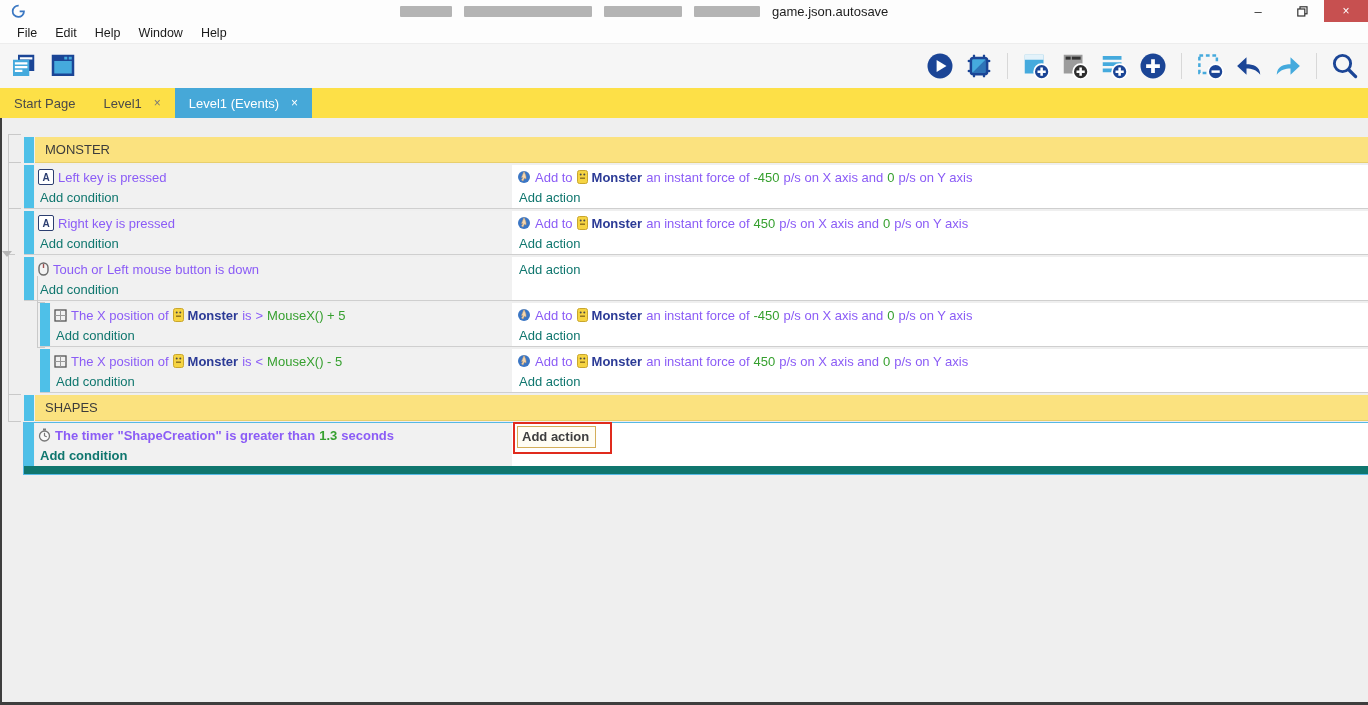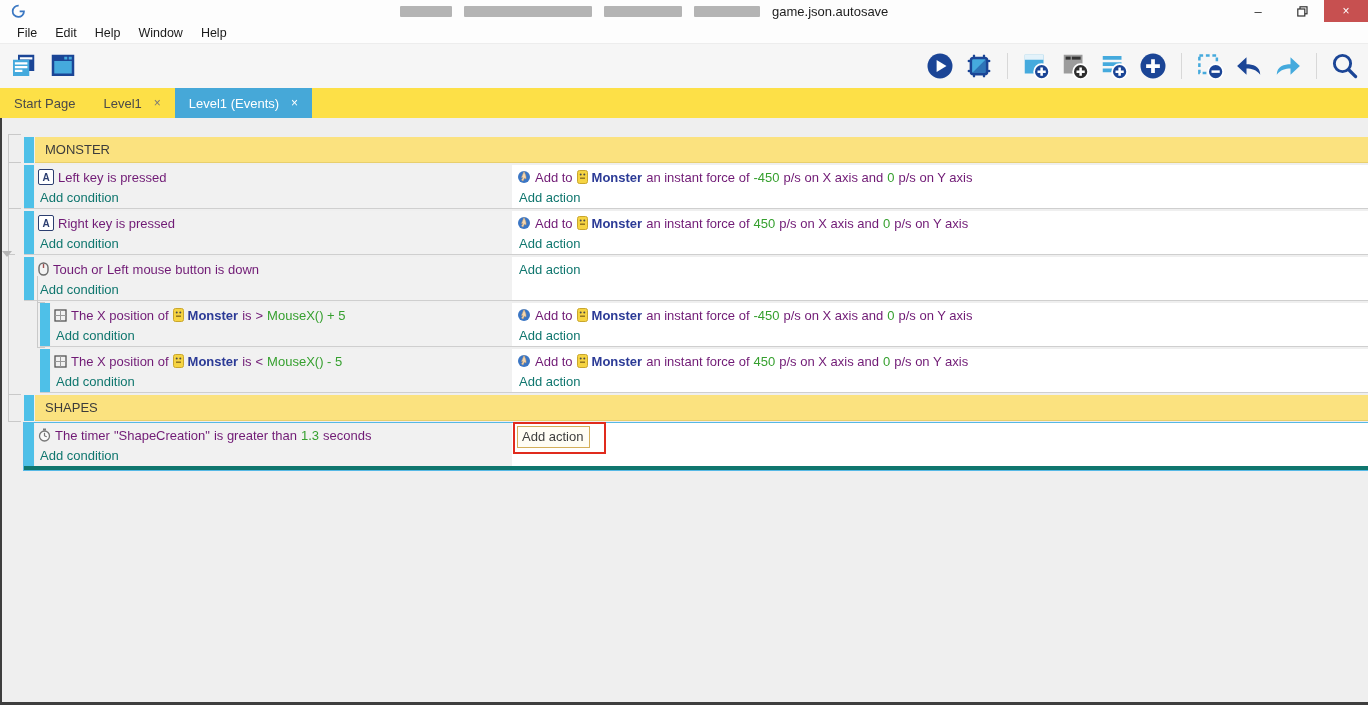--- a/index.html
+++ b/index.html
@@ -37,26 +37,26 @@
   .erow .bar{width:10px;background:#4ec0e8;margin-right:1px;flex:none;}
   .shead{height:26px;}
   .shead .ylabel{flex:1;background:#fbe27f;display:flex;align-items:center;padding-left:10px;font-size:13px;color:#3c3c3c;border-bottom:1px solid #e8cf6d;}
   .event{min-height:43px;border-bottom:1px solid #cfcfcf;}
   .event.sub{margin-left:16px;justify-content:space-between;}
   .cond{width:477px;background:#f1f1f1;flex:none;box-sizing:border-box;padding:2px 0 1px 3px;}
   .event.sub .cond{width:461px;}
   .act{flex:1;background:#ffffff;box-sizing:border-box;padding:2px 0 0 5px;position:relative;}
   .evline{min-height:20px;display:flex;align-items:center;gap:4px;font-size:13px;color:#333;}
   .ph{min-height:20px;display:flex;align-items:center;font-size:13px;color:#0f766e;padding-left:2px;}
-  .seg.plain{color:#701a75;}
+  .seg.plain{color:#8b5cf6;}
   .seg.green{color:#36a02f;}
   .seg.obj{color:#2b3a96;font-weight:bold;}
   .ic{flex:none;display:inline-flex;align-items:center;justify-content:center;}
   .kbd{width:14px;height:14px;border:1.5px solid #2c3e70;border-radius:2px;font-size:10px;font-weight:bold;color:#2c3e70;background:#fff;}
-  .event.selected{box-shadow:0 0 0 1px #56b9e5;border-bottom:4px solid #0f766e;}
+  .event.selected{box-shadow:0 0 0 1px #56b9e5;border-bottom:8px solid #0f766e;font-weight:bold;}
   .addact-wrap{position:relative;display:inline-block;margin-top:1px;}
   .addact-focus{font-size:13px;color:#3e3e3e;border:1px solid #d4ae59;background:#fffdf4;padding:2px 6px 3px 4px;display:inline-block;}
   .red-box{position:absolute;left:-4px;top:-4px;right:-16px;bottom:-6px;border:2px solid #e02b1d;pointer-events:none;}
   
   .tree{position:absolute;pointer-events:none;}
   .tline{position:absolute;background:#c9c9c9;}
   .tri{position:absolute;width:0;height:0;border-left:5px solid transparent;border-right:5px solid transparent;border-top:6px solid #b5b5b5;}
 </style>
 </head>
 <body>

